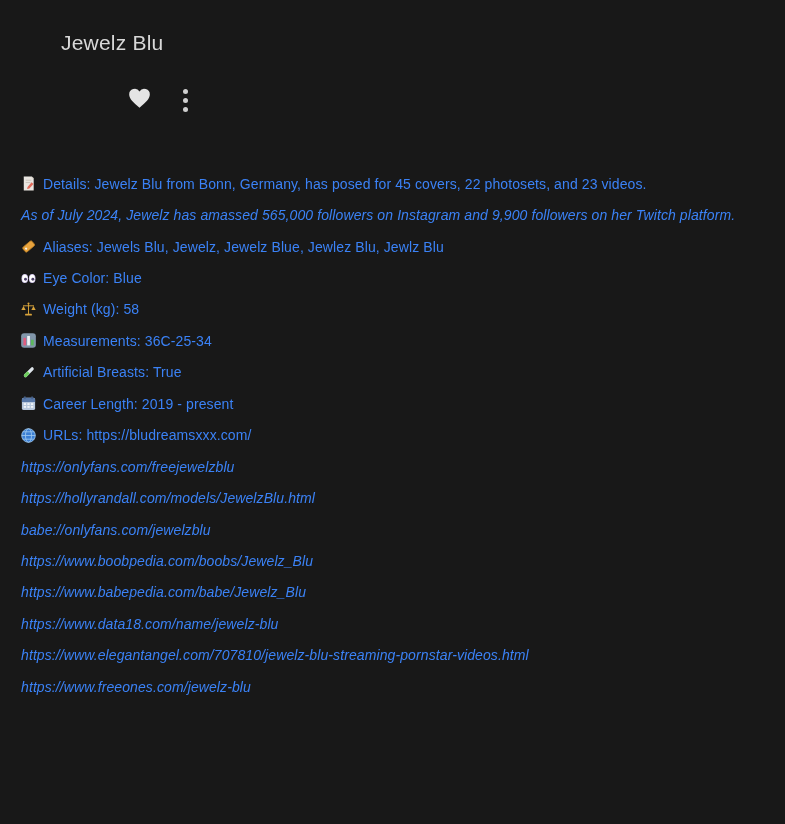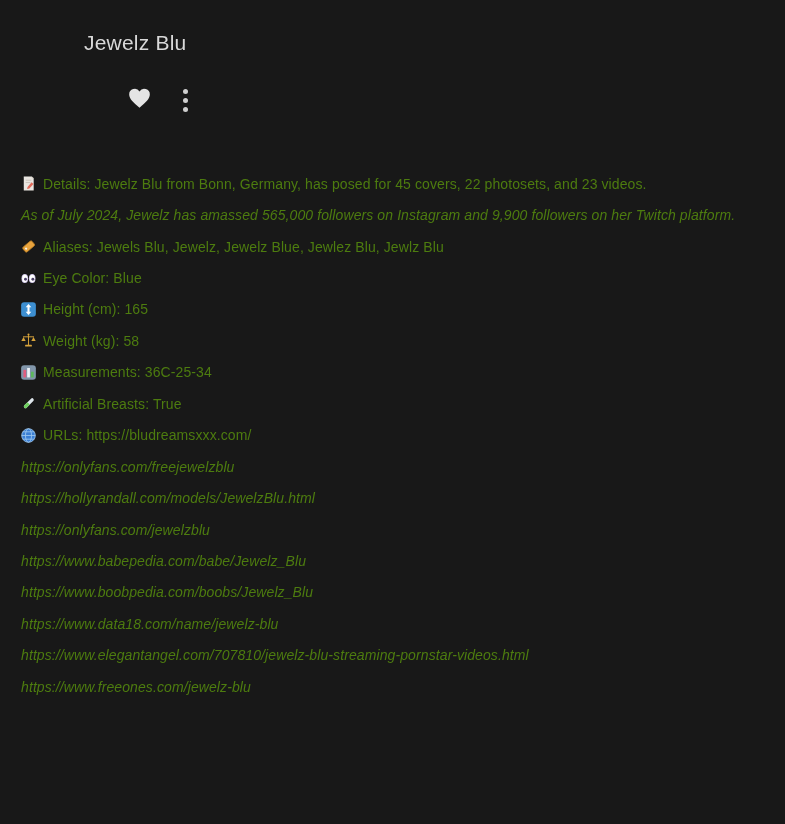--- a/index.html
+++ b/index.html
@@ -6,21 +6,21 @@
   body{
     width:785px;height:824px;
     background:#181818;
     font-family:"Liberation Sans", sans-serif;
     overflow:hidden;
     -webkit-font-smoothing:antialiased;
   }
   .page{width:785px;height:824px;position:relative;}
   .page-title{
     margin:0;
-    padding:31px 0 0 84px;
+    padding:31px 0 0 61px;
     font-size:21px;
     font-weight:400;
     color:#d8d8d8;
     letter-spacing:.2px;
   }
   .actions{
     margin:33px 0 0 128px;
     display:flex;
     align-items:center;
     gap:32px;
@@ -35,21 +35,21 @@
   .kebab .dot{width:5px;height:5px;border-radius:50%;background:#cfcfcf;}
   .content{
     margin-top:56px;
     padding-left:20px;
   }
   .row{
     height:31.45px;
     display:flex;
     align-items:center;
     font-size:14px;
-    color:#4d7c0f;
+    color:#3b82f6;
     white-space:nowrap;
     text-align:center;
   }
   .row .icon{
     width:17px;height:17px;
     margin-right:6px;
     flex:none;
     display:inline-flex;align-items:center;justify-content:center;
   }
   .row .icon svg{display:block;}
@@ -115,29 +115,20 @@
             <ellipse cx="12.9" cy="9" rx="2.7" ry="4" fill="#ffffff"></ellipse>
             <circle cx="5.8" cy="9.8" r="1.5" fill="#4a3d66"></circle>
             <circle cx="13.6" cy="9.8" r="1.5" fill="#4a3d66"></circle>
           </svg>
         </span>
         <span class="row-text">Eye Color: Blue</span>
       </div>
       <div class="row">
         <span class="icon">
           <svg width="17" height="17" viewBox="0 0 18 18">
-            <rect x="1.2" y="1.2" width="15.6" height="15.6" rx="3.2" fill="#3d8fd1"></rect>
-            <path d="M9 3.2l3 3.4H10.1v4.8H12L9 14.8 6 11.4h1.9V6.6H6z" fill="#ffffff"></path>
-          </svg>
-        </span>
-        <span class="row-text">Height (cm): 165</span>
-      </div>
-      <div class="row">
-        <span class="icon">
-          <svg width="17" height="17" viewBox="0 0 18 18">
             <circle cx="9" cy="2.6" r="1.1" fill="#d9a43b"></circle>
             <rect x="8.5" y="3.4" width="1" height="10.4" fill="#d9a43b"></rect>
             <rect x="3.2" y="4.6" width="11.6" height="1" fill="#d9a43b"></rect>
             <path d="M1.4 9.6h4.6L3.7 5.4z" fill="#d9a43b"></path>
             <path d="M12 9.6h4.6l-2.3-4.2z" fill="#d9a43b"></path>
             <rect x="5.4" y="13.6" width="7.2" height="1.8" rx="0.6" fill="#d9a43b"></rect>
           </svg>
         </span>
         <span class="row-text">Weight (kg): 58</span>
       </div>
@@ -155,20 +146,39 @@
       <div class="row">
         <span class="icon">
           <svg width="17" height="17" viewBox="0 0 18 18">
             <g transform="rotate(45 9 9)">
               <rect x="7.3" y="1.8" width="3.4" height="13.4" rx="1.7" fill="#dfe6ec"></rect>
               <path d="M7.3 8.8h3.4v4.7a1.7 1.7 0 0 1-3.4 0z" fill="#6fcf5f"></path>
             </g>
           </svg>
         </span>
         <span class="row-text">Artificial Breasts: True</span>
+      </div>
+      <div class="row">
+        <span class="icon">
+          <svg width="17" height="17" viewBox="0 0 18 18">
+            <rect x="2" y="3" width="14" height="13" rx="2" fill="#b8c8dd"></rect>
+            <path d="M2 5a2 2 0 0 1 2-2h10a2 2 0 0 1 2 2v2.4H2z" fill="#5878a8"></path>
+            <g fill="#eef3f8">
+              <rect x="4" y="8.6" width="2.4" height="2"></rect>
+              <rect x="7.8" y="8.6" width="2.4" height="2"></rect>
+              <rect x="11.6" y="8.6" width="2.4" height="2"></rect>
+              <rect x="4" y="11.6" width="2.4" height="2"></rect>
+              <rect x="7.8" y="11.6" width="2.4" height="2"></rect>
+              <rect x="11.6" y="11.6" width="2.4" height="2"></rect>
+            </g>
+            <rect x="4.4" y="1.4" width="1.6" height="3" rx="0.8" fill="#45618c"></rect>
+            <rect x="12" y="1.4" width="1.6" height="3" rx="0.8" fill="#45618c"></rect>
+          </svg>
+        </span>
+        <span class="row-text">Career Length: 2019 - present</span>
       </div>
       <div class="row">
         <span class="icon">
           <svg width="17" height="17" viewBox="0 0 18 18">
             <circle cx="9" cy="9" r="7.2" fill="#3b7fd4"></circle>
             <g stroke="#9cc6ee" stroke-width="0.9" fill="none">
               <circle cx="9" cy="9" r="7.2"></circle>
               <ellipse cx="9" cy="9" rx="3.2" ry="7.2"></ellipse>
               <line x1="1.8" y1="9" x2="16.2" y2="9"></line>
               <line x1="2.9" y1="5.1" x2="15.1" y2="5.1"></line>
@@ -178,27 +188,27 @@
         </span>
         <span class="row-text">URLs: https://bludreamsxxx.com/</span>
       </div>
       <div class="row no-icon">
         <span class="row-text">https://onlyfans.com/freejewelzblu</span>
       </div>
       <div class="row no-icon">
         <span class="row-text">https://hollyrandall.com/models/JewelzBlu.html</span>
       </div>
       <div class="row no-icon">
-        <span class="row-text">https://onlyfans.com/jewelzblu</span>
+        <span class="row-text">babe://onlyfans.com/jewelzblu</span>
+      </div>
+      <div class="row no-icon">
+        <span class="row-text">https://www.boobpedia.com/boobs/Jewelz_Blu</span>
       </div>
       <div class="row no-icon">
         <span class="row-text">https://www.babepedia.com/babe/Jewelz_Blu</span>
-      </div>
-      <div class="row no-icon">
-        <span class="row-text">https://www.boobpedia.com/boobs/Jewelz_Blu</span>
       </div>
       <div class="row no-icon">
         <span class="row-text">https://www.data18.com/name/jewelz-blu</span>
       </div>
       <div class="row no-icon">
         <span class="row-text">https://www.elegantangel.com/707810/jewelz-blu-streaming-pornstar-videos.html</span>
       </div>
       <div class="row no-icon">
         <span class="row-text">https://www.freeones.com/jewelz-blu</span>
       </div>

